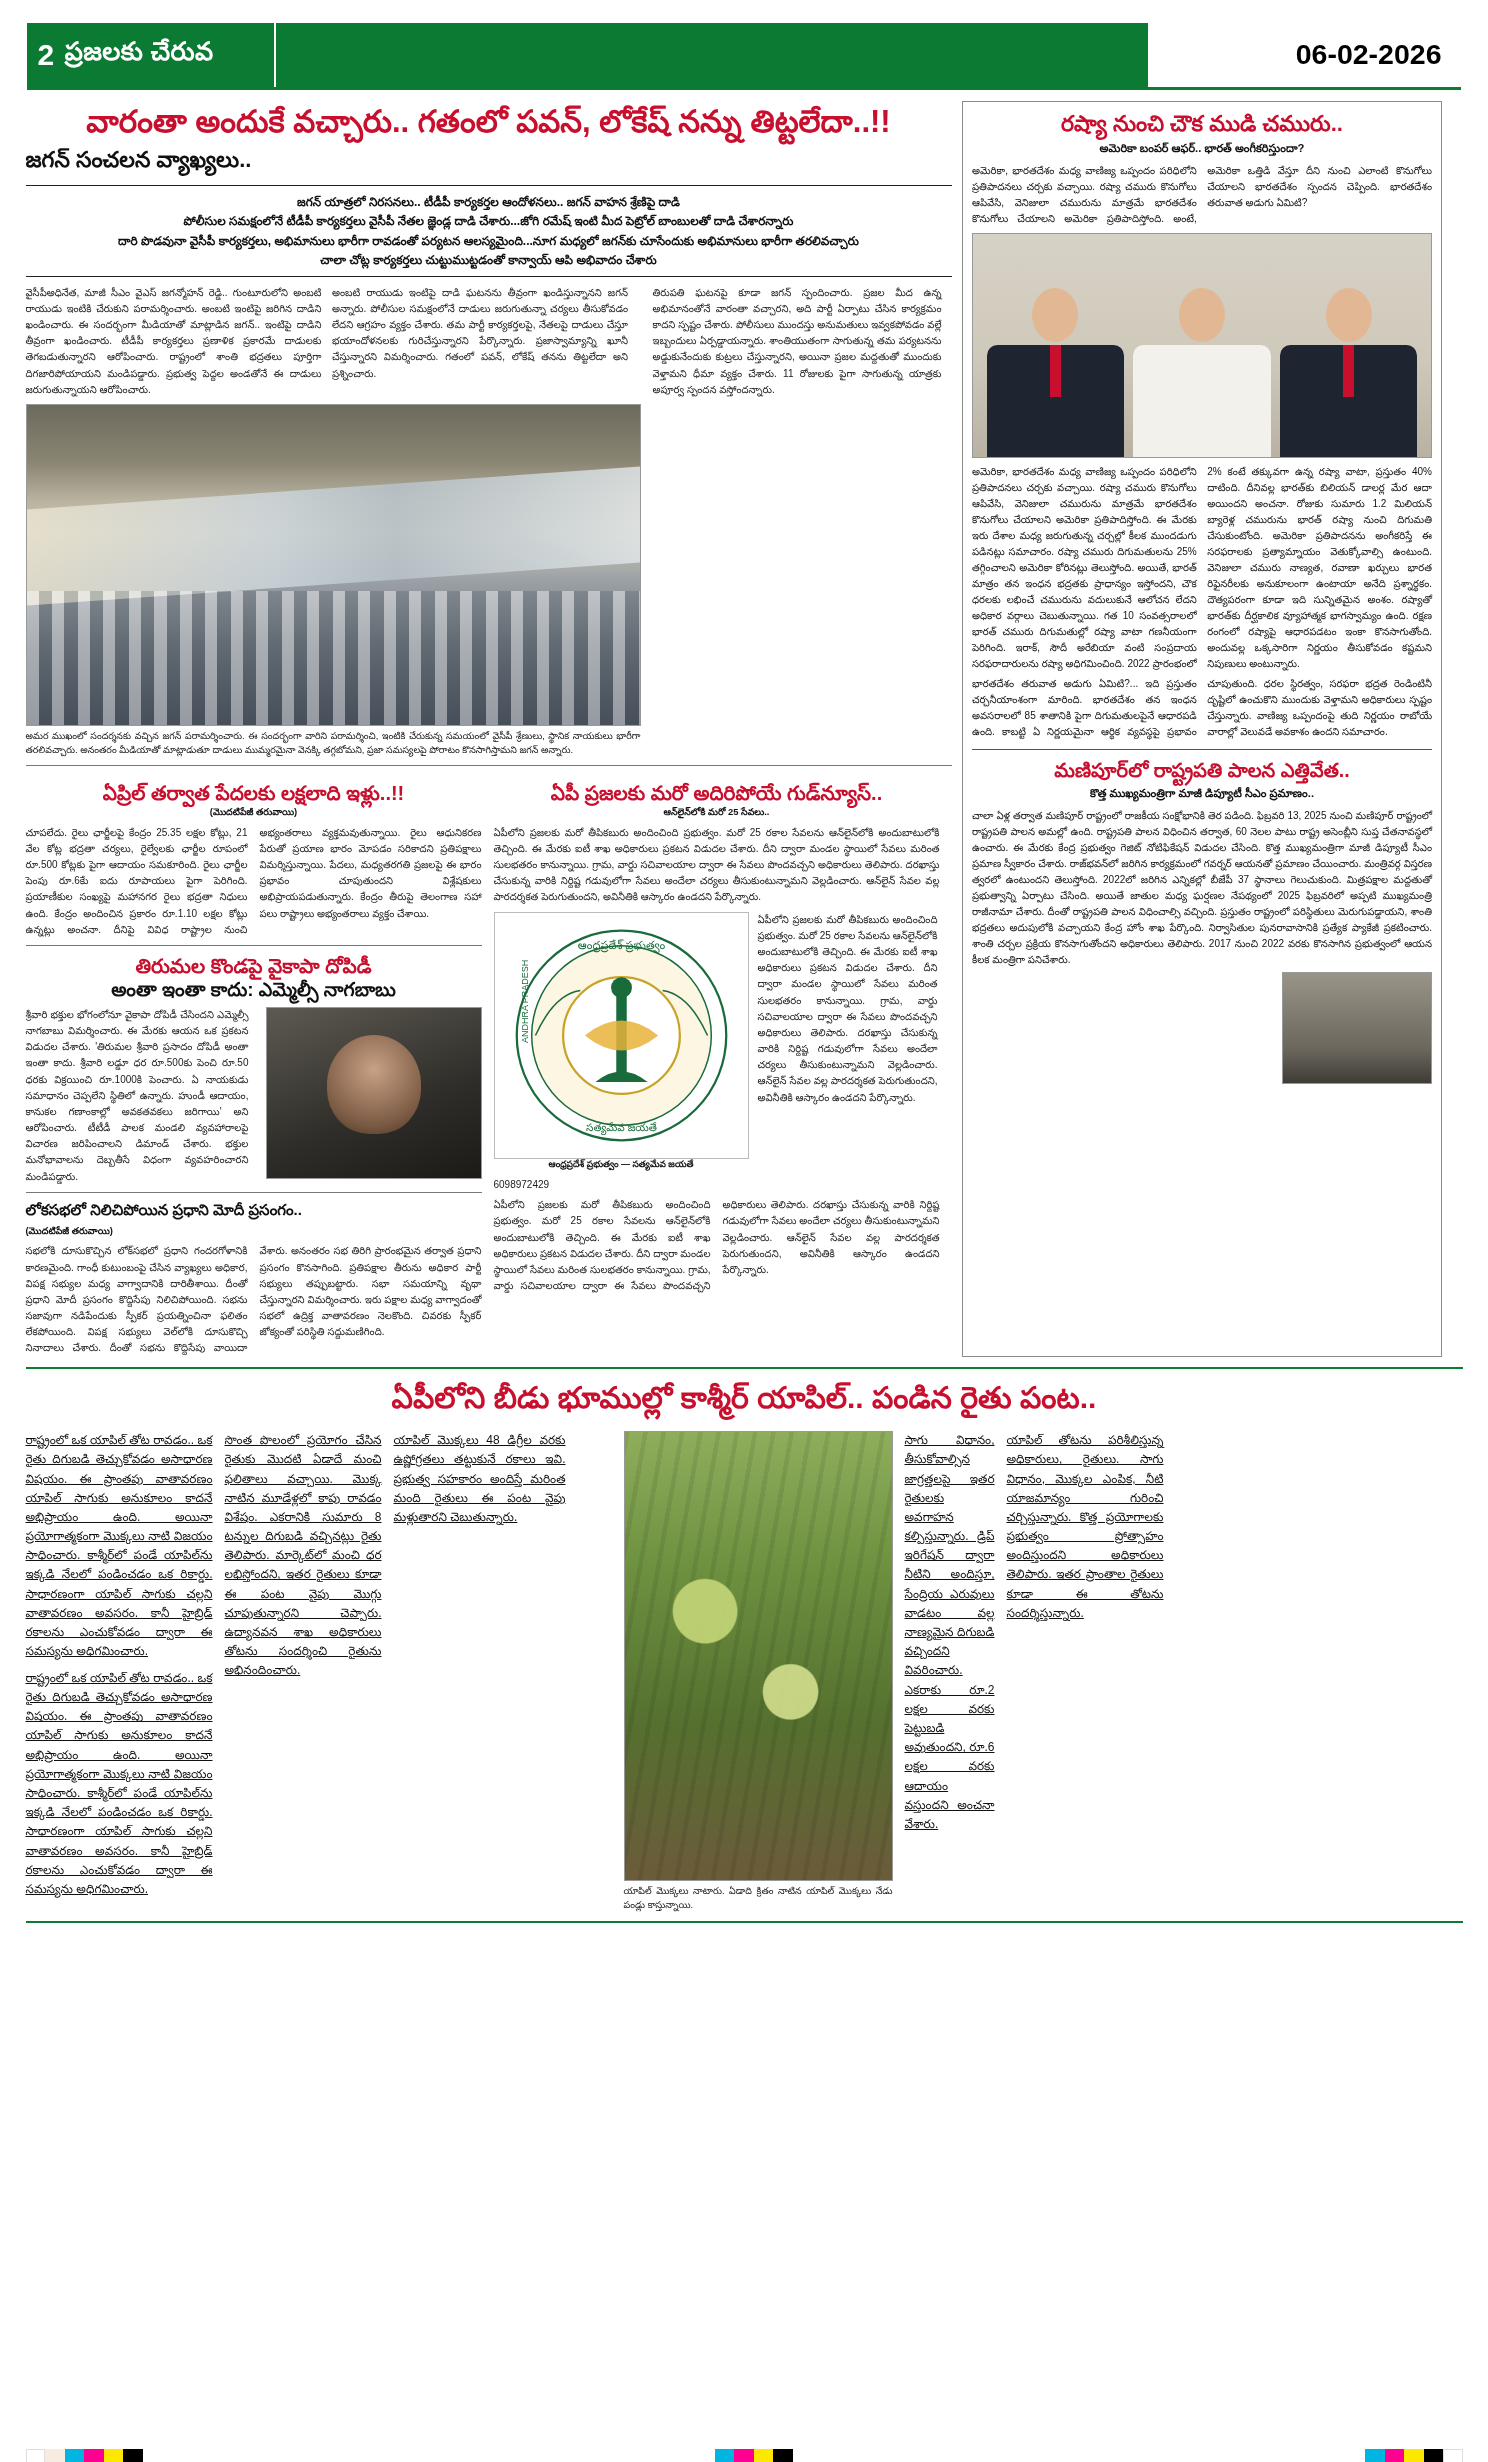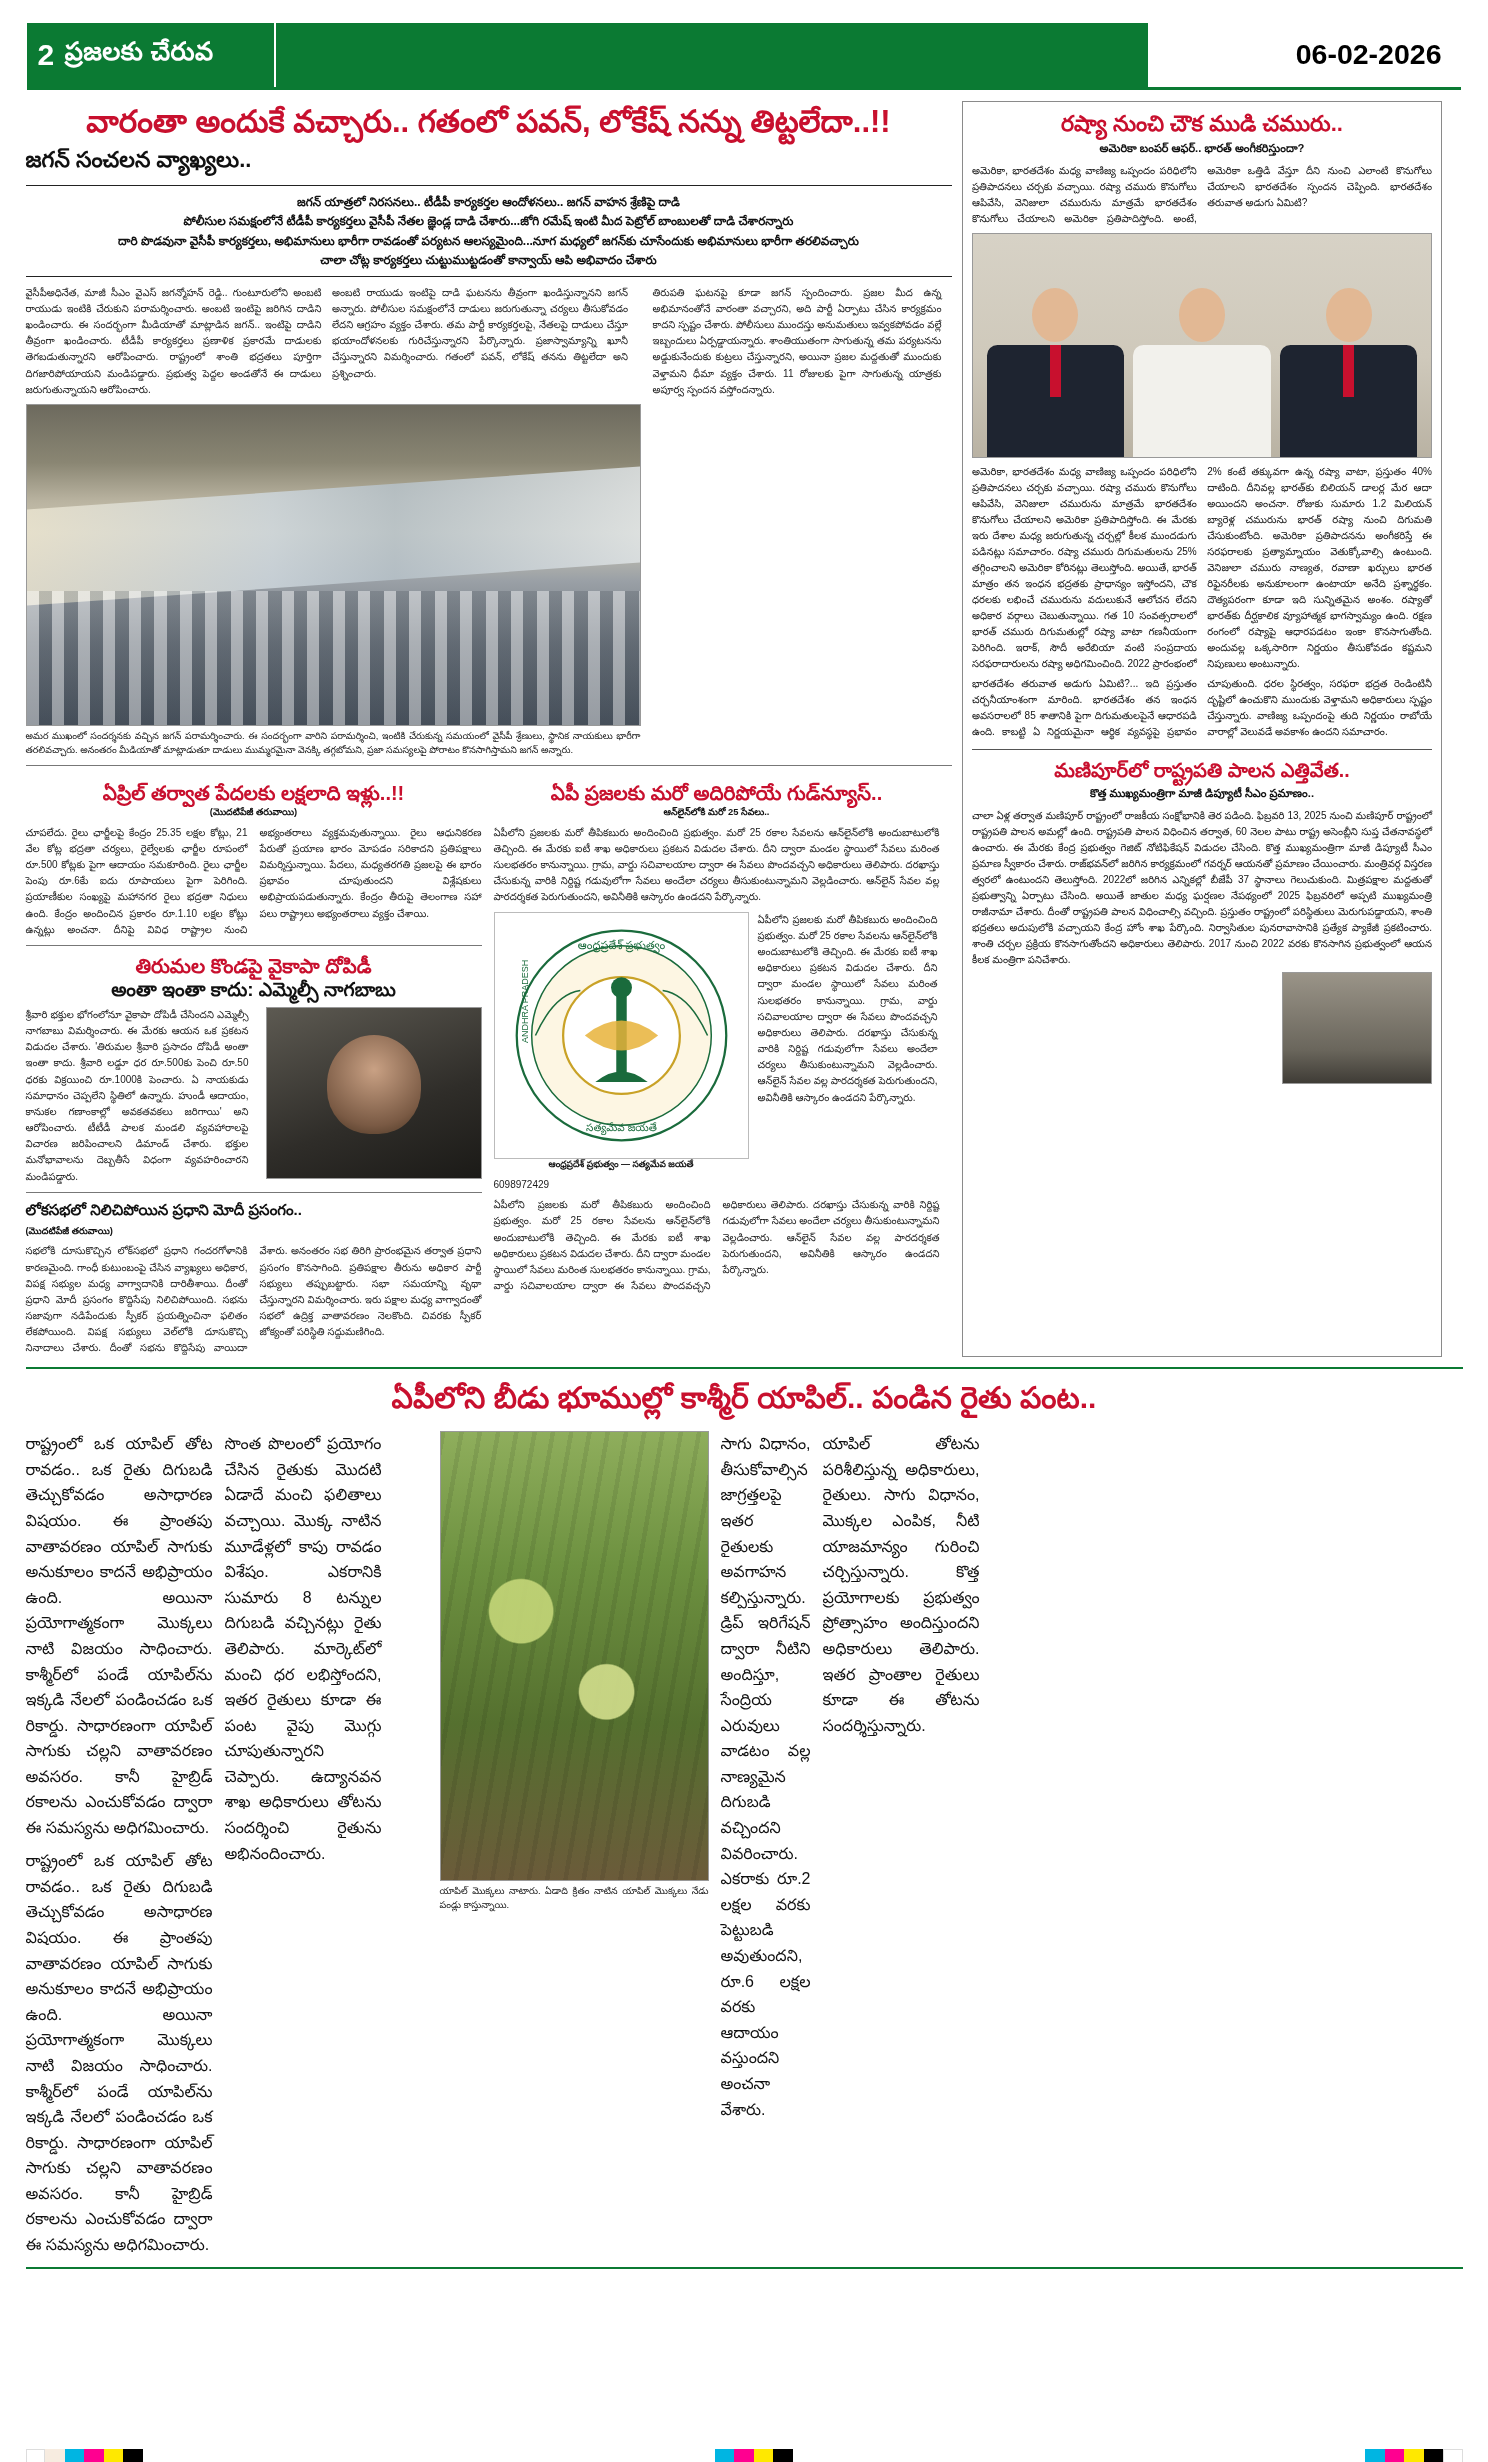--- a/index.html
+++ b/index.html
@@ -291,21 +291,21 @@
     color: #c8102e;
     font-size: 30px;
     font-weight: bold;
     text-align: center;
     margin: 4.5px 0 9px 0;
   }
   .feature-grid {
     display: flex;
     gap: 12px;
   }
-  .fcol { font-size: 16px; line-height: 1.6; text-align: justify; }
+  .fcol { font-size: 12px; line-height: 1.6; text-align: justify; text-decoration: underline; }
   .fcol.w1 { width: 187px; }
   .fcol.w2 { width: 157px; }
   .fcol.w3 { width: 172px; }
   .fimg { width: 315px; padding-left: 46px; }
   .fcol.w4 { width: 90px; }
 
   
   .colorbar {
     position: absolute;
     left: 25.5px;
@@ -473,20 +473,23 @@
   <div class="feature">
     <h2>ఏపీలోని బీడు భూముల్లో కాశ్మీర్ యాపిల్.. పండిన రైతు పంట..</h2>
     <div class="feature-grid">
       <div class="fcol w1">
         <div>రాష్ట్రంలో ఒక యాపిల్ తోట రావడం.. ఒక రైతు దిగుబడి తెచ్చుకోవడం అసాధారణ విషయం. ఈ ప్రాంతపు వాతావరణం యాపిల్ సాగుకు అనుకూలం కాదనే అభిప్రాయం ఉంది. అయినా ప్రయోగాత్మకంగా మొక్కలు నాటి విజయం సాధించారు. కాశ్మీర్‌లో పండే యాపిల్‌ను ఇక్కడి నేలలో పండించడం ఒక రికార్డు. సాధారణంగా యాపిల్ సాగుకు చల్లని వాతావరణం అవసరం. కానీ హైబ్రిడ్ రకాలను ఎంచుకోవడం ద్వారా ఈ సమస్యను అధిగమించారు.</div>
         <div style="margin-top:7.5px">రాష్ట్రంలో ఒక యాపిల్ తోట రావడం.. ఒక రైతు దిగుబడి తెచ్చుకోవడం అసాధారణ విషయం. ఈ ప్రాంతపు వాతావరణం యాపిల్ సాగుకు అనుకూలం కాదనే అభిప్రాయం ఉంది. అయినా ప్రయోగాత్మకంగా మొక్కలు నాటి విజయం సాధించారు. కాశ్మీర్‌లో పండే యాపిల్‌ను ఇక్కడి నేలలో పండించడం ఒక రికార్డు. సాధారణంగా యాపిల్ సాగుకు చల్లని వాతావరణం అవసరం. కానీ హైబ్రిడ్ రకాలను ఎంచుకోవడం ద్వారా ఈ సమస్యను అధిగమించారు.</div>
       </div>
       <div class="fcol w2">
         <div>సొంత పొలంలో ప్రయోగం చేసిన రైతుకు మొదటి ఏడాదే మంచి ఫలితాలు వచ్చాయి. మొక్క నాటిన మూడేళ్లలో కాపు రావడం విశేషం. ఎకరానికి సుమారు 8 టన్నుల దిగుబడి వచ్చినట్లు రైతు తెలిపారు. మార్కెట్‌లో మంచి ధర లభిస్తోందని, ఇతర రైతులు కూడా ఈ పంట వైపు మొగ్గు చూపుతున్నారని చెప్పారు. ఉద్యానవన శాఖ అధికారులు తోటను సందర్శించి రైతును అభినందించారు.</div>
       </div>
+      <div class="fcol w3">
+        <div>యాపిల్ మొక్కలు 48 డిగ్రీల వరకు ఉష్ణోగ్రతలు తట్టుకునే రకాలు ఇవి. ప్రభుత్వ సహకారం అందిస్తే మరింత మంది రైతులు ఈ పంట వైపు మళ్లుతారని చెబుతున్నారు.</div>
+      </div>
       <div class="fimg">
         <div class="ph ph-orchard photo"></div>
         <div class="caption">యాపిల్ మొక్కలు నాటారు. ఏడాది క్రితం నాటిన యాపిల్ మొక్కలు నేడు పండ్లు కాస్తున్నాయి.</div>
       </div>
       <div class="fcol w4">
         <div>సాగు విధానం, తీసుకోవాల్సిన జాగ్రత్తలపై ఇతర రైతులకు అవగాహన కల్పిస్తున్నారు. డ్రిప్ ఇరిగేషన్ ద్వారా నీటిని అందిస్తూ, సేంద్రియ ఎరువులు వాడటం వల్ల నాణ్యమైన దిగుబడి వచ్చిందని వివరించారు. ఎకరాకు రూ.2 లక్షల వరకు పెట్టుబడి అవుతుందని, రూ.6 లక్షల వరకు ఆదాయం వస్తుందని అంచనా వేశారు.</div>
       </div>
       <div class="fcol w2">
         <div>యాపిల్ తోటను పరిశీలిస్తున్న అధికారులు, రైతులు. సాగు విధానం, మొక్కల ఎంపిక, నీటి యాజమాన్యం గురించి చర్చిస్తున్నారు. కొత్త ప్రయోగాలకు ప్రభుత్వం ప్రోత్సాహం అందిస్తుందని అధికారులు తెలిపారు. ఇతర ప్రాంతాల రైతులు కూడా ఈ తోటను సందర్శిస్తున్నారు.</div>
       </div>

